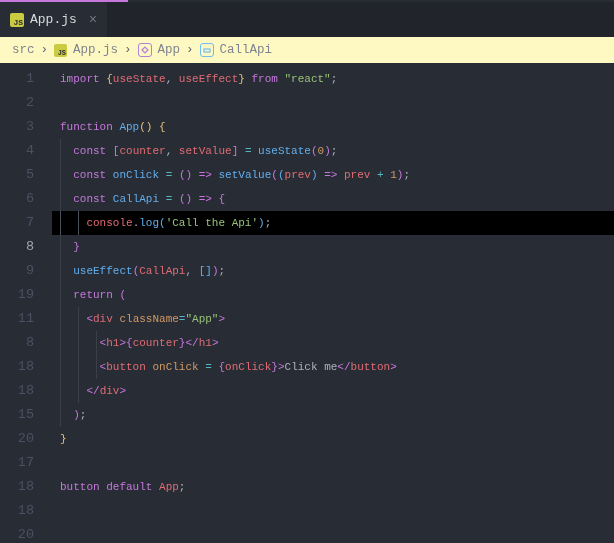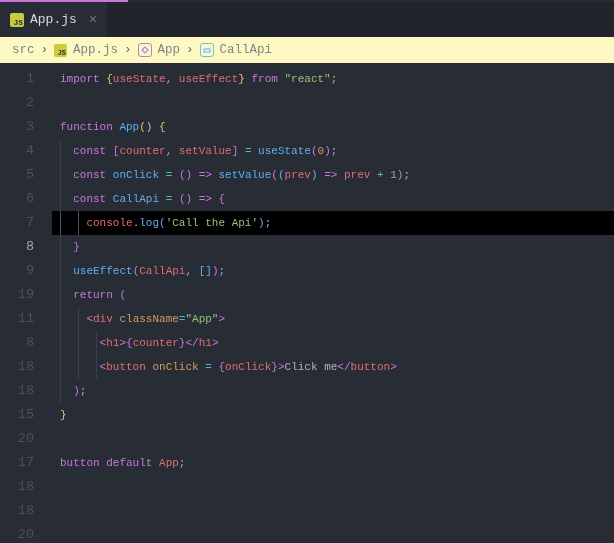--- a/index.html
+++ b/index.html
@@ -191,20 +191,21 @@
 <div class="line"><span class="ig" style="left:8px"></span><span class="tk-def">  </span><span class="tk-blu">useEffect</span><span class="tk-mag">(</span><span class="tk-red">CallApi</span><span class="tk-def">, </span><span class="tk-blu">[</span><span class="tk-blu">]</span><span class="tk-mag">)</span><span class="tk-def">;</span></div>
 
 <div class="line"><span class="ig" style="left:8px"></span><span class="tk-def">  </span><span class="tk-mag">return</span><span class="tk-def"> </span><span class="tk-mag">(</span></div>
 
 <div class="line"><span class="ig" style="left:8px"></span><span class="ig" style="left:26px"></span><span class="tk-def">    </span><span class="tk-mag">&lt;</span><span class="tk-red">div</span><span class="tk-def"> </span><span class="tk-org">className</span><span class="tk-cyn">=</span><span class="tk-grn">"App"</span><span class="tk-mag">&gt;</span></div>
 
 <div class="line"><span class="ig" style="left:8px"></span><span class="ig" style="left:26px"></span><span class="ig" style="left:44px"></span><span class="tk-def">      </span><span class="tk-mag">&lt;</span><span class="tk-red">h1</span><span class="tk-mag">&gt;</span><span class="tk-mag">{</span><span class="tk-red">counter</span><span class="tk-mag">}</span><span class="tk-mag">&lt;</span><span class="tk-mag">/</span><span class="tk-red">h1</span><span class="tk-mag">&gt;</span></div>
 
 <div class="line"><span class="ig" style="left:8px"></span><span class="ig" style="left:26px"></span><span class="ig" style="left:44px"></span><span class="tk-def">      </span><span class="tk-mag">&lt;</span><span class="tk-red">button</span><span class="tk-def"> </span><span class="tk-org">onClick</span><span class="tk-def"> </span><span class="tk-cyn">=</span><span class="tk-def"> </span><span class="tk-mag">{</span><span class="tk-red">onClick</span><span class="tk-mag">}</span><span class="tk-mag">&gt;</span><span class="tk-def">Click me</span><span class="tk-mag">&lt;</span><span class="tk-mag">/</span><span class="tk-red">button</span><span class="tk-mag">&gt;</span></div>
 
+<div class="line"><span class="ig" style="left:8px"></span><span class="ig" style="left:26px"></span><span class="tk-def">    </span><span class="tk-mag">&lt;</span><span class="tk-mag">/</span><span class="tk-red">div</span><span class="tk-mag">&gt;</span></div>
 
 <div class="line"><span class="ig" style="left:8px"></span><span class="tk-def">  </span><span class="tk-mag">)</span><span class="tk-def">;</span></div>
 
 <div class="line"><span class="tk-yel">}</span></div>
 
 <div class="line"></div>
 
 <div class="line"><span class="tk-mag">button</span><span class="tk-def"> </span><span class="tk-mag">default</span><span class="tk-def"> </span><span class="tk-red">App</span><span class="tk-def">;</span></div>
 
 <div class="line"></div>

